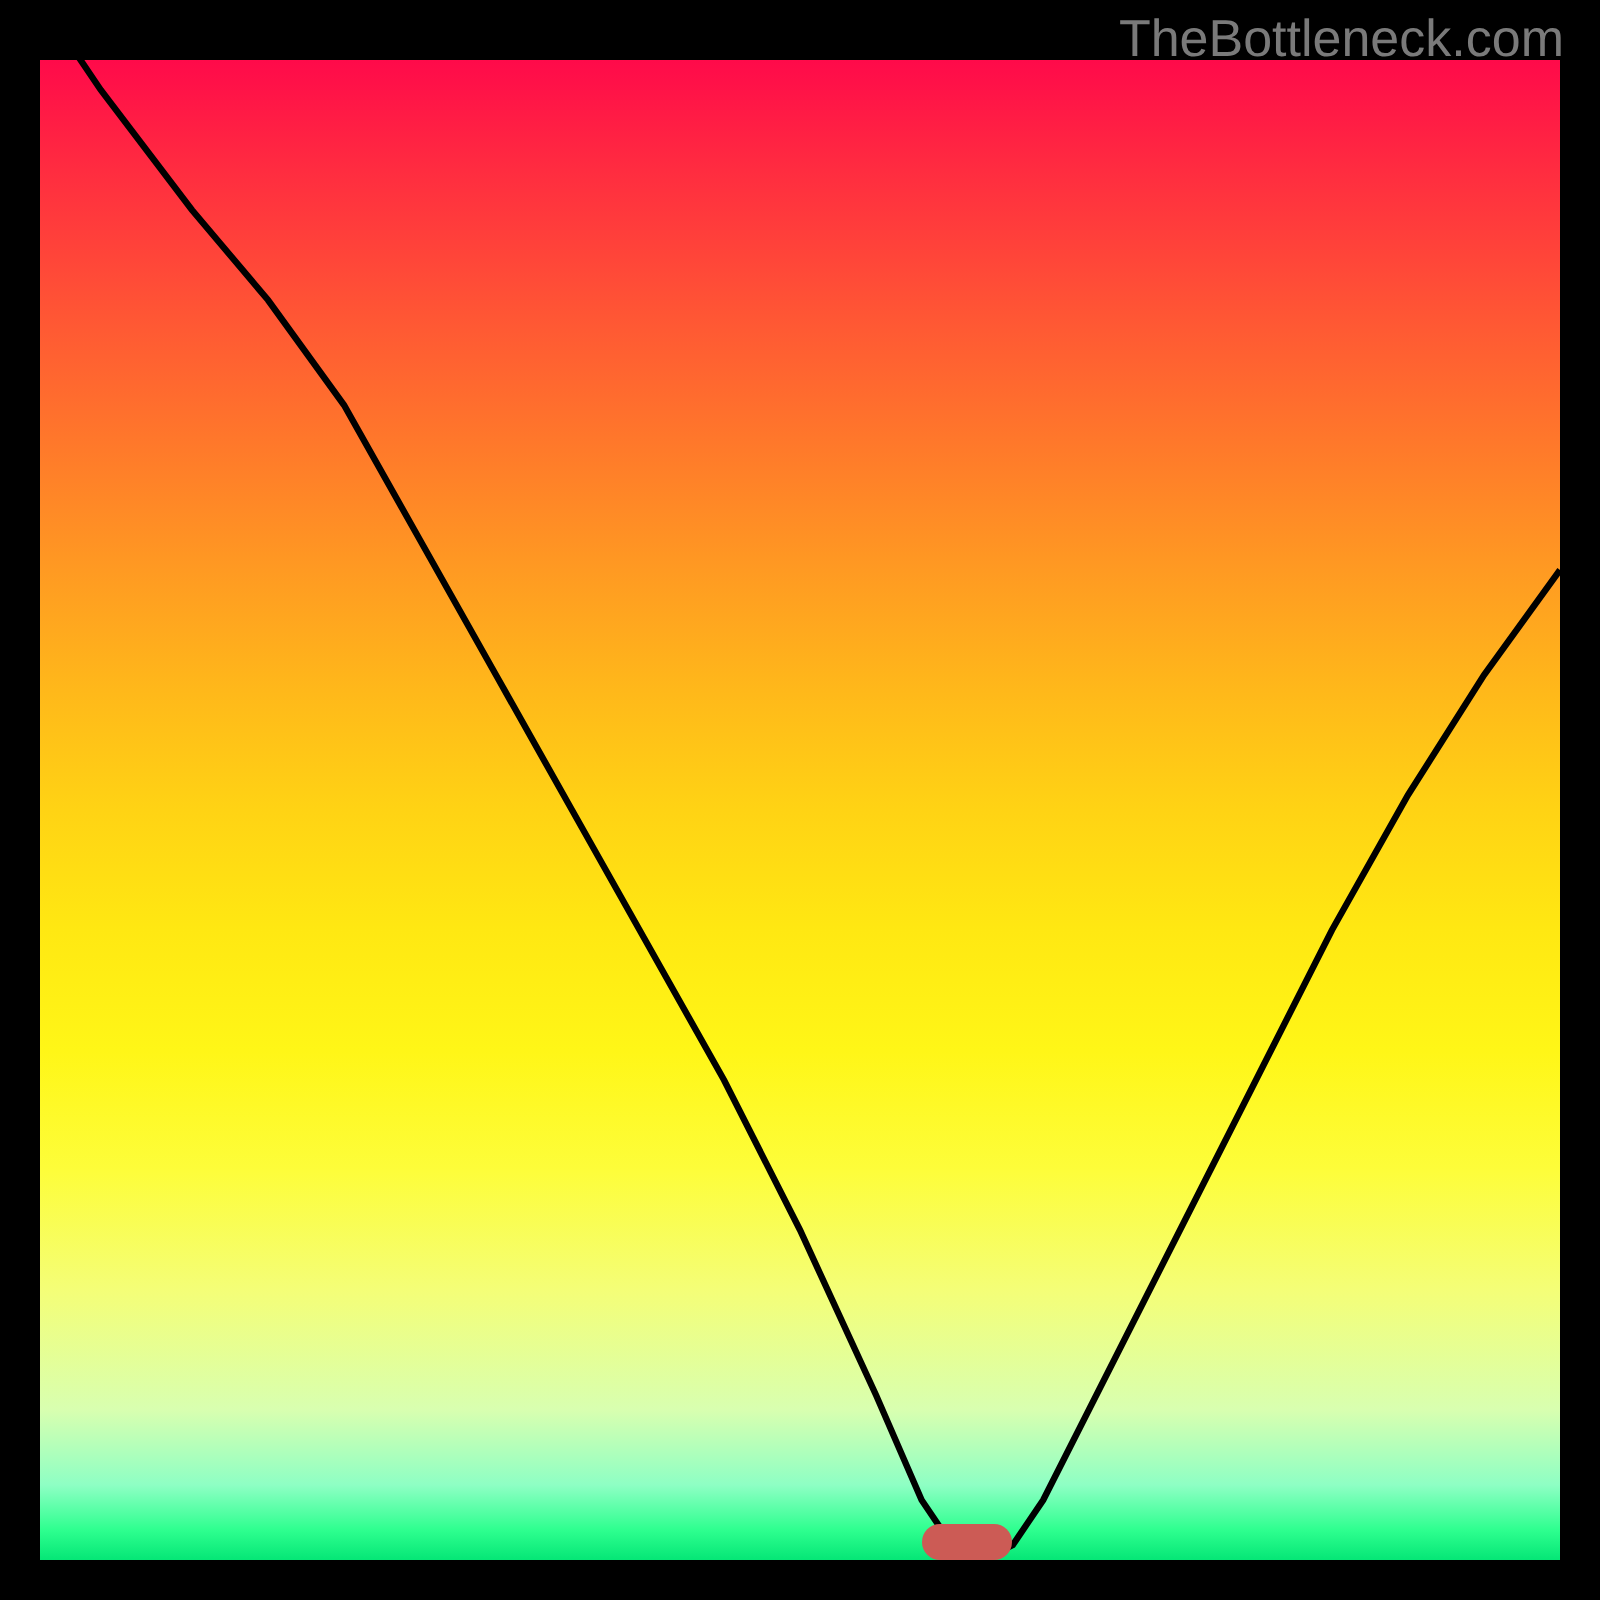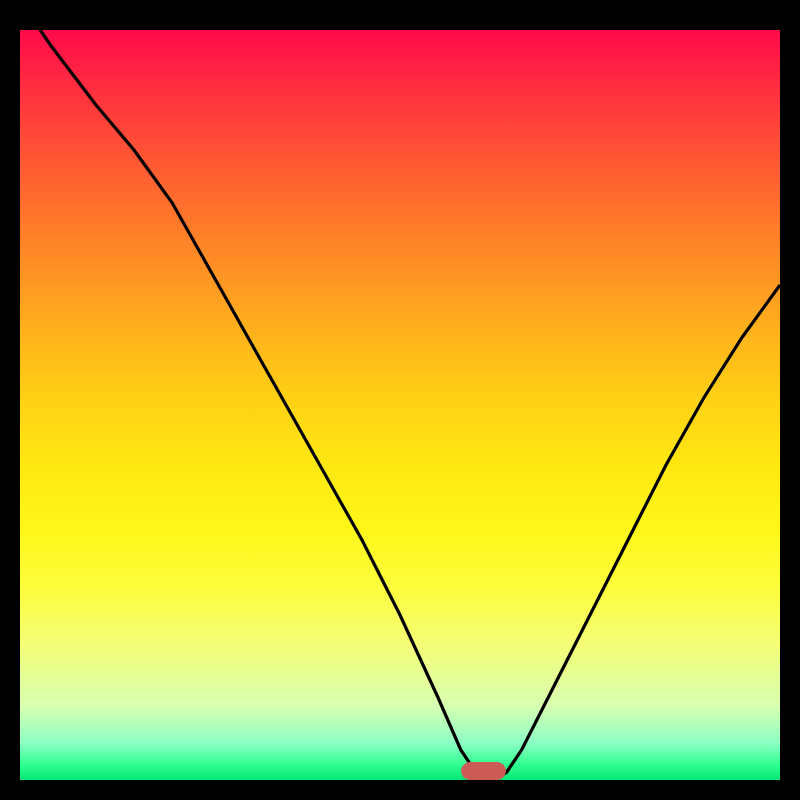--- a/index.html
+++ b/index.html
@@ -69,20 +69,21 @@
     background: #cc5b55;
     border-radius: 9px;
     z-index: 6;
   }
 </style>
 </head>
 <body>
 
 <div class="container">
 
+  <div class="watermark">TheBottleneck.com</div>
 
   <div class="plot-area">
     <div class="gradient-bg"></div>
 
     <svg class="curve-svg" viewBox="0 0 760 750" preserveAspectRatio="none">
       <path id="curve-path" d="M0.0 -30.0 L30.4 15.0 L76.0 75.0 L114.0 120.0 L152.0 172.5 L190.0 240.0 L228.0 307.5 L266.0 375.0 L304.0 442.5 L342.0 510.0 L380.0 585.0 L418.0 667.5 L440.8 720.0 L456.0 742.5 L471.2 750.0 L486.4 742.5 L501.6 720.0 L532.0 660.0 L570.0 585.0 L608.0 510.0 L646.0 435.0 L684.0 367.5 L722.0 307.5 L760.0 255.0" stroke="#000" stroke-width="3.2" fill="none"></path>
     </svg>
 
     <div class="marker" id="marker" style="left: 440.8px; width: 45.6px; height: 18px; top: 732px;"></div>
   </div>

